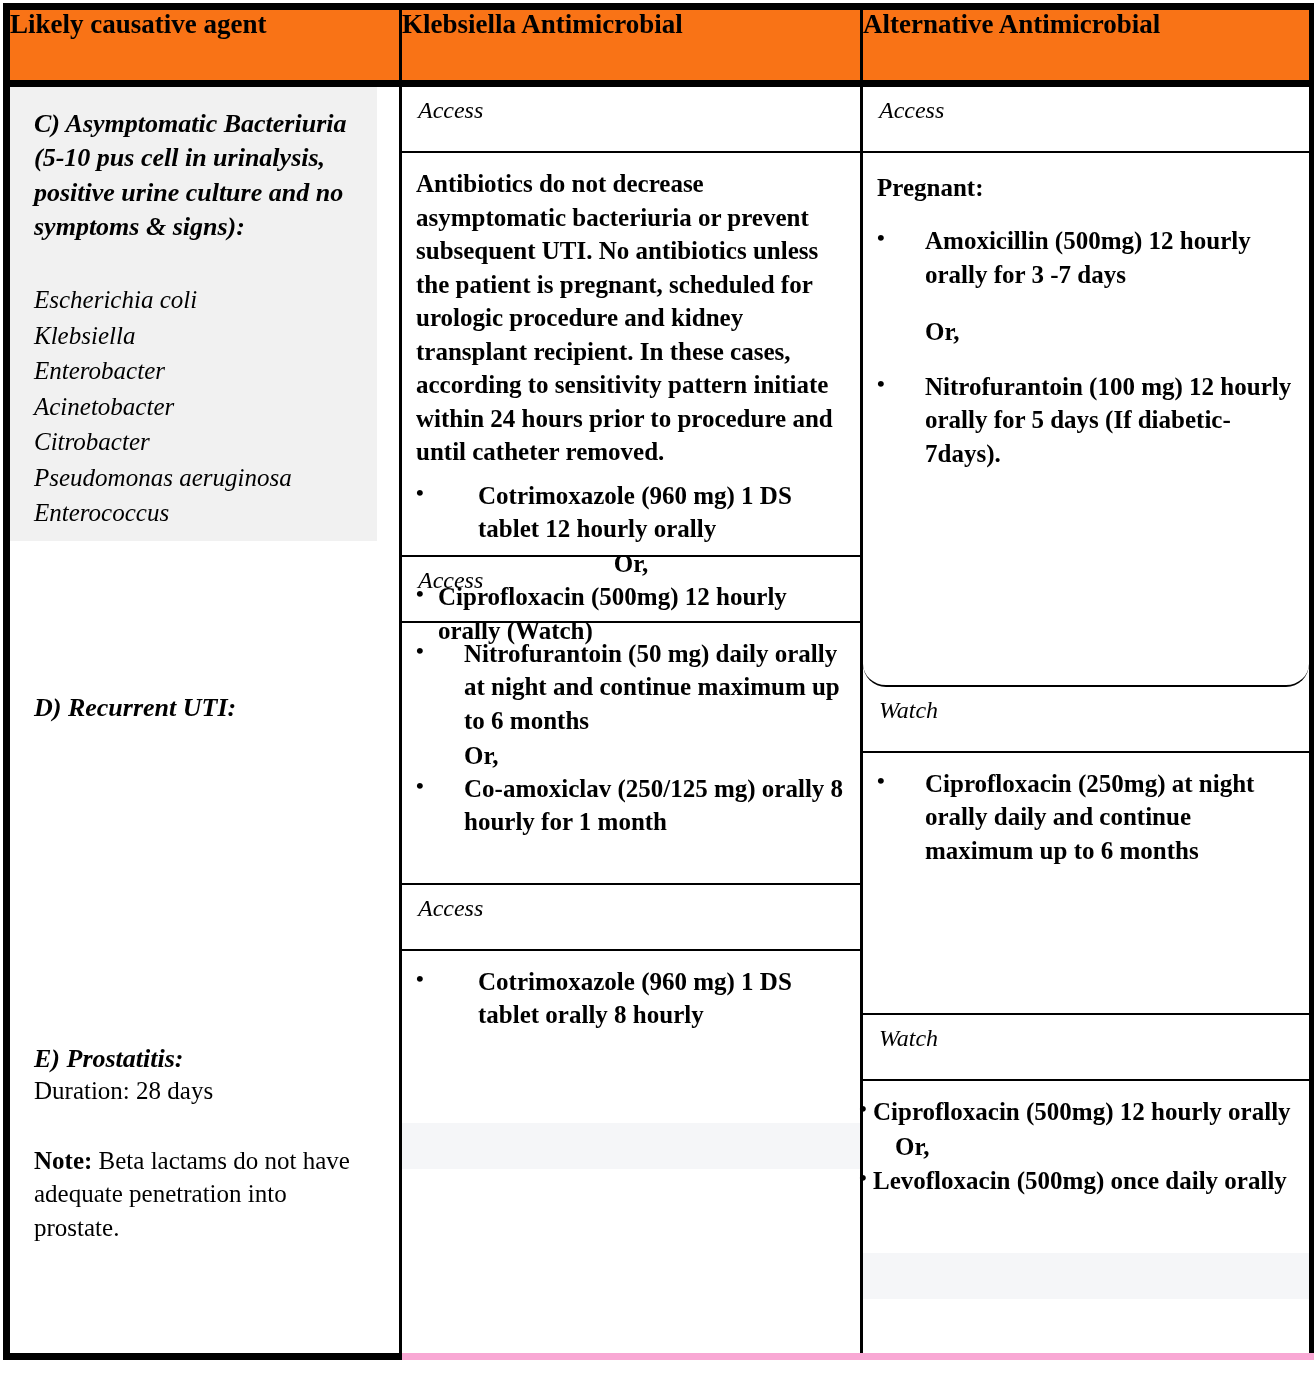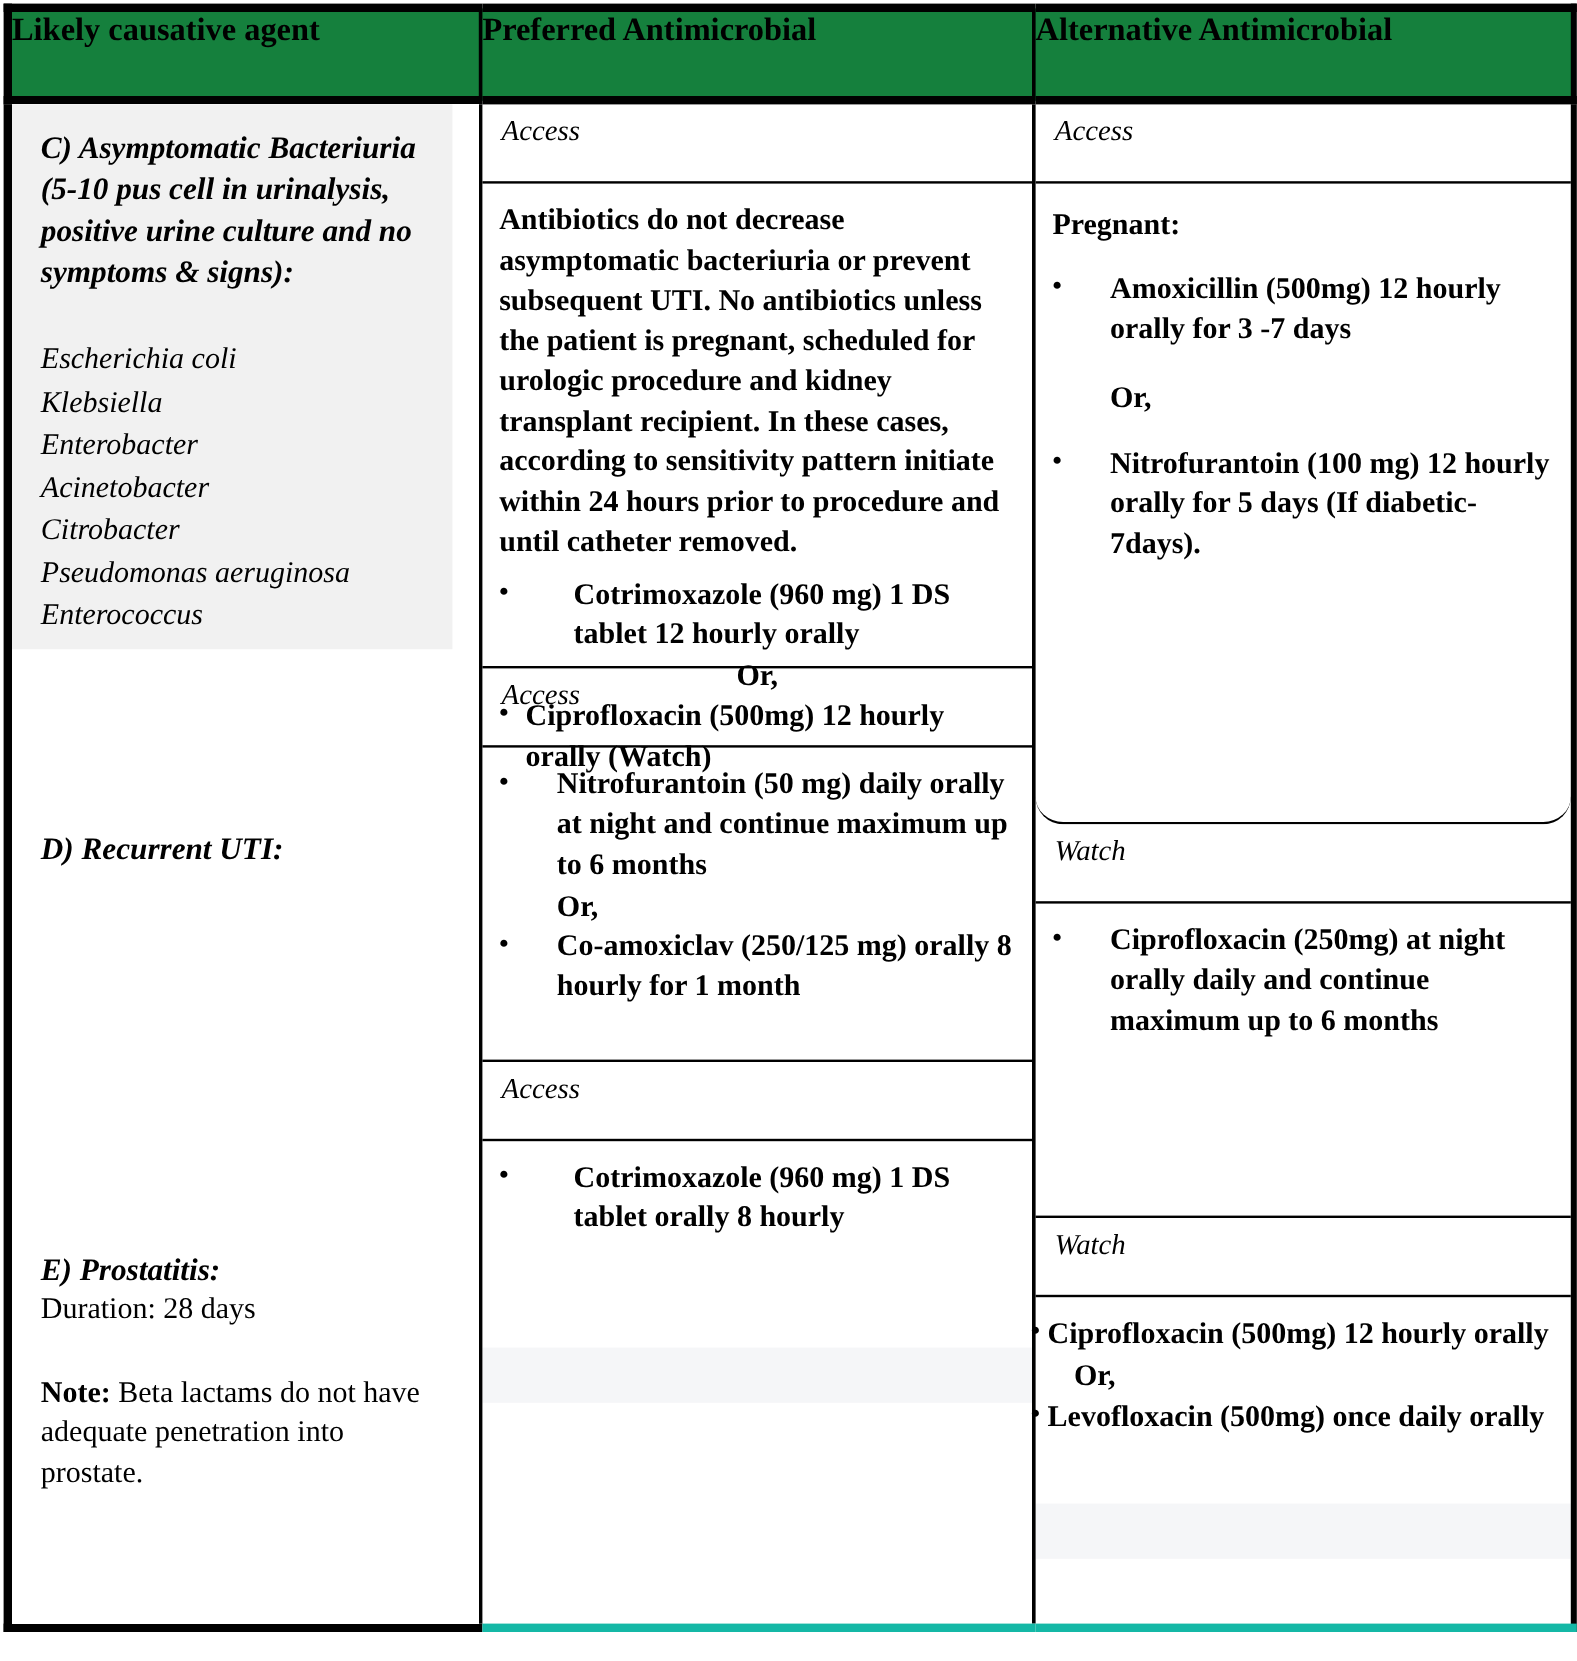--- a/index.html
+++ b/index.html
@@ -36,21 +36,21 @@
     padding: 0;
   }
 
   
   col.c1 { width: 394px; }
   col.c2 { width: 461px; }
   col.c3 { width: 451px; }
 
   
   thead th {
-    background: #15803d;
+    background: #f97316;
     border-top: 7px solid #000;
     border-bottom: 7px solid #000;
     border-left: 3px solid #000;
     border-right: 3px solid #000;
     height: 70px;
     text-align: left;
     font-weight: bold;
     font-size: 27px;
     padding: 6px 0 0 18px;
     line-height: 1.1;
@@ -122,21 +122,21 @@
     top: 1057px;
     width: 340px;
     font-size: 25px;
     line-height: 1.33;
   }
   .note-block b { font-weight: bold; }
 
   
   td.treat-col {
     border-right: 3px solid #000;
-    border-bottom: 7px solid #14b8a6;
+    border-bottom: 7px solid #f9a8d4;
     padding: 0;
   }
   td.treat-col.last { border-right: 7px solid #000; }
 
   .stack { display: block; }
 
   .band {
     border-bottom: 2px solid #000;
     box-sizing: border-box;
   }
@@ -222,21 +222,21 @@
   <table class="amr-table">
     <colgroup>
       <col class="c1">
         <col class="c2">
         <col class="c3">
     </colgroup>
 
     <thead>
       <tr>
         <th class="hfirst">Likely causative agent</th>
-        <th>Preferred Antimicrobial</th>
+        <th>Klebsiella Antimicrobial</th>
         <th class="hlast">Alternative Antimicrobial</th>
       </tr>
     </thead>
 
     <tbody>
       <tr>
 
         <td class="agent-cell" rowspan="1">
           <div class="agent-inner">
 

